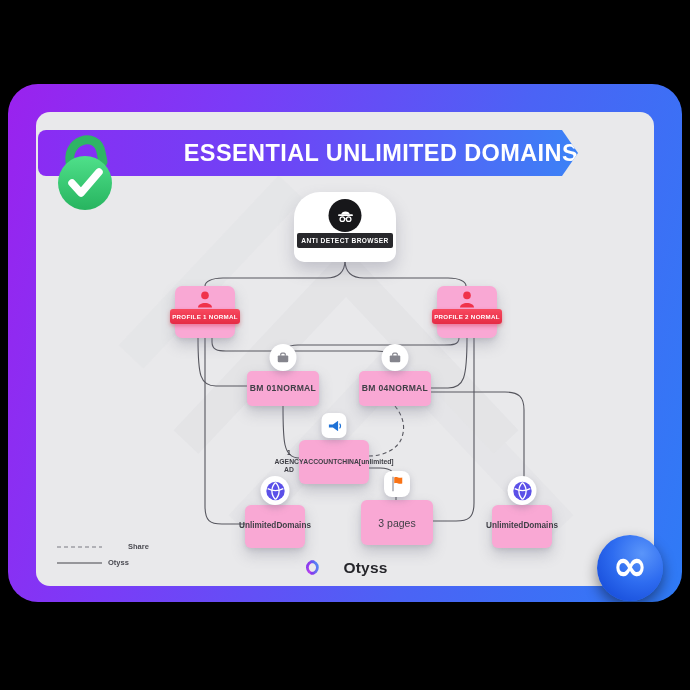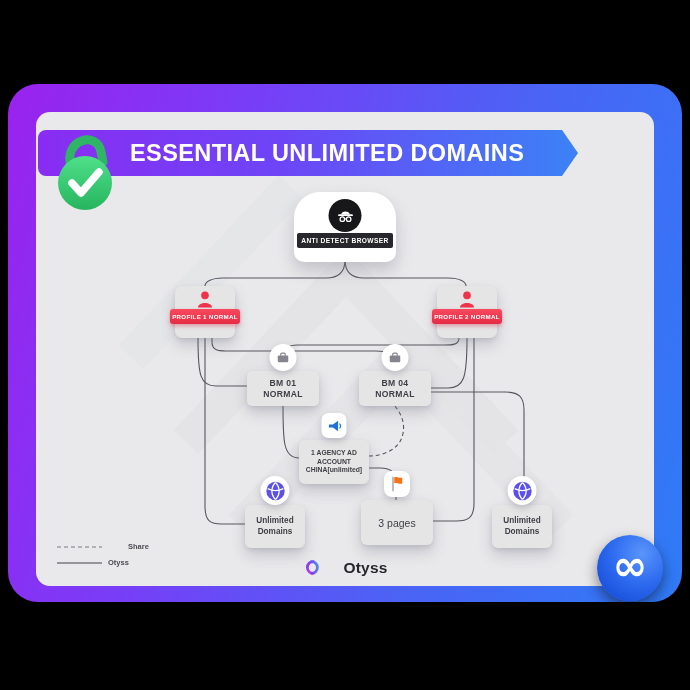--- a/index.html
+++ b/index.html
@@ -10,26 +10,26 @@
   .frame{left:8px;top:84px;width:674px;height:518px;border-radius:30px;
     background:linear-gradient(105deg,#9a22ee 0%,#7b3bf7 28%,#4b63f5 65%,#2f7bf6 100%);}
   .panel{left:36px;top:112px;width:618px;height:474px;border-radius:14px;background:#e9e9eb;overflow:hidden;}
 
   
   .wm{left:36px;top:112px;width:618px;height:474px;pointer-events:none;opacity:.5;}
 
   
   .banner{left:38px;top:130px;width:540px;height:46px;border-radius:8px;
     background:linear-gradient(90deg,#8a2cf3 0%,#6d45f6 45%,#3b82f6 100%);
-    clip-path:polygon(0 0, calc(100% - 16px) 0, 100% 50%, calc(100% - 16px) 100%, 0 100%);}
+    clip-path:polygon(0 0, calc(100% - 16px) 0, 100% 50%, calc(100% - 16px) 100%, 0 100%);text-align:right;}
   .banner .title{display:block;line-height:46px;padding-left:92px;color:#fff;font-size:23.5px;font-weight:800;letter-spacing:.4px;white-space:nowrap;}
 
   
-  .card{background:#e5e5e5;border-radius:6px;box-shadow:0 7px 14px rgba(110,110,130,.30),0 2px 4px rgba(120,120,140,.18);
-    display:flex;flex-direction:column;align-items:center;justify-content:center;text-align:center;color:#3f3f46;}
+  .card{background:#f9a8d4;border-radius:6px;box-shadow:0 7px 14px rgba(110,110,130,.30),0 2px 4px rgba(120,120,140,.18);
+    display:flex;flex-direction:row;align-items:center;justify-content:center;text-align:center;color:#3f3f46;}
   .badge{position:absolute;left:50%;transform:translateX(-50%);background:#fff;border-radius:50%;
     box-shadow:0 3px 7px rgba(110,110,130,.35);display:flex;align-items:center;justify-content:center;}
 
   
   .browser{left:294px;top:192px;width:102px;height:70px;background:#fff;border-radius:26px 26px 10px 10px;
     box-shadow:0 8px 16px rgba(110,110,130,.32);}
   .browser .circ{position:absolute;left:50%;top:7px;transform:translateX(-50%);width:33px;height:33px;border-radius:50%;background:#17171a;display:flex;align-items:center;justify-content:center;}
   .browser .bar{position:absolute;left:3px;right:3px;top:41px;height:15px;background:#28282c;border-radius:2px;
     color:#fff;font-size:6.6px;font-weight:700;letter-spacing:.4px;line-height:15px;text-align:center;}
 

